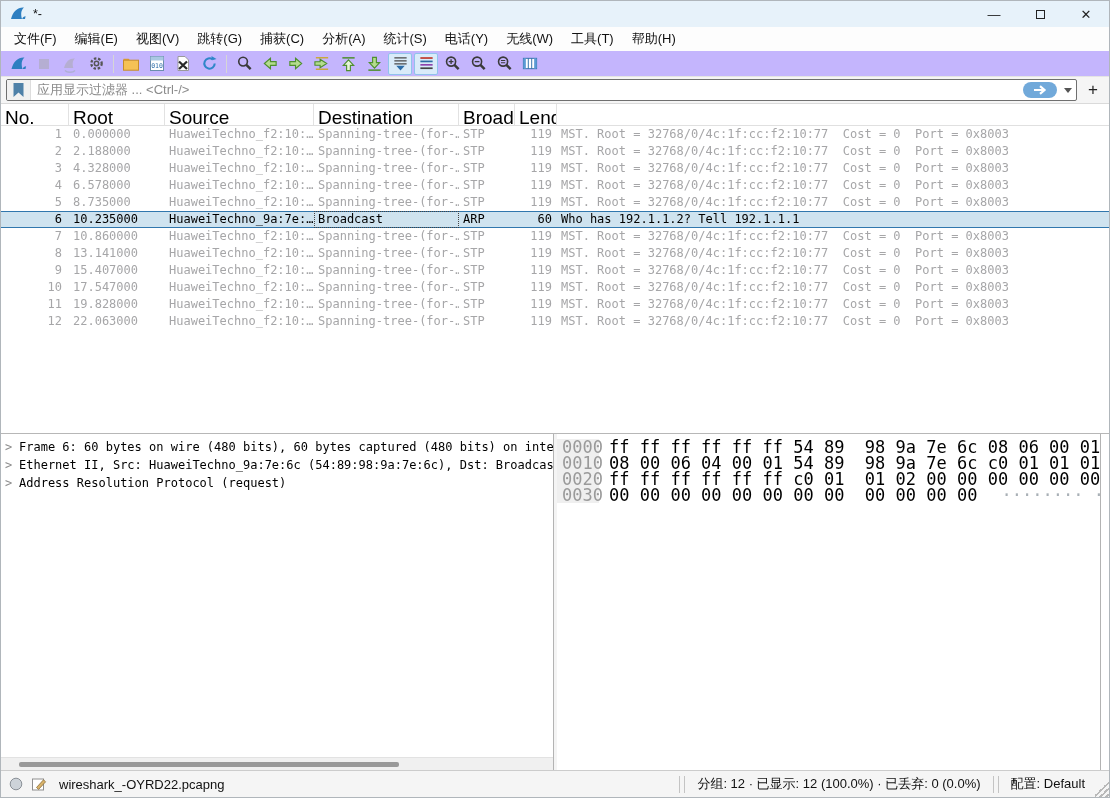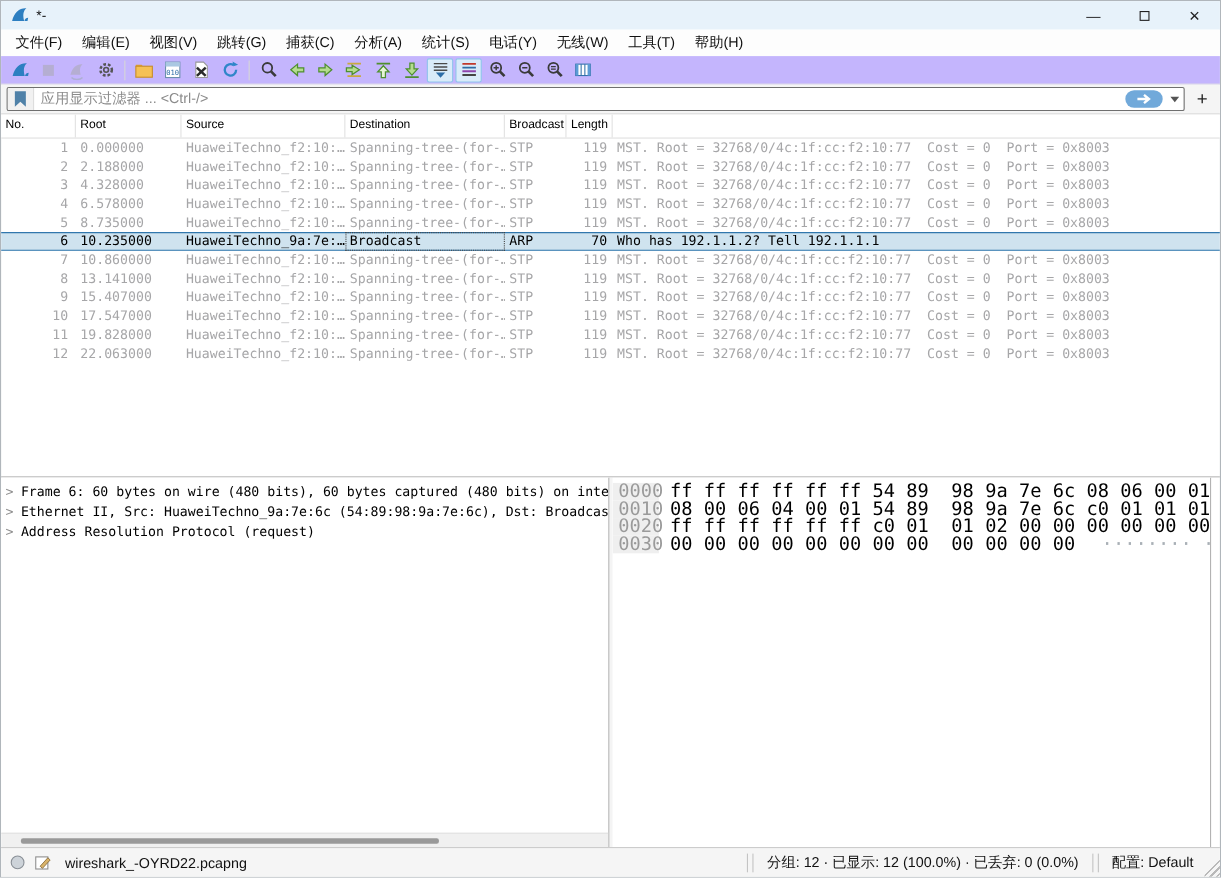--- a/index.html
+++ b/index.html
@@ -43,21 +43,21 @@
   .fb-caret { width:16px; height:100%; display:flex; align-items:center; justify-content:center; }
   .caret-down { width:0; height:0; border-left:4px solid transparent; border-right:4px solid transparent;
                 border-top:5px solid #555; }
   .fb-add { width:22px; height:22px; display:flex; align-items:center; justify-content:center;
             font-size:17px; color:#222; margin-left:5px; }
 
   
   .plist { height:330px; flex:none; overflow:hidden; border-bottom:1px solid #b7b7b7;
            font-family:"DejaVu Sans Mono", monospace; font-size:12px; }
   .plhead { display:flex; height:22px; border-bottom:1px solid #e0e0e0; background:#fff;
-            font-family:"Liberation Sans", sans-serif; font-size:11px; color:#000; }
+            font-family:"Liberation Sans", sans-serif; font-size:19px; color:#000; }
   .hcell { border-right:1px solid #e2e2e2; padding:3px 0 0 4px; overflow:hidden; white-space:nowrap; }
   .pl-row { display:flex; height:17px; line-height:17px; color:#a6a6a8; white-space:pre; }
   .pl-row.selected { color:#000; background:#cfe3ef;
                      box-shadow: inset 0 1px 0 #3177ad, inset 0 -1px 0 #3177ad; }
   .plc { overflow:hidden; white-space:pre; padding-left:4px; }
   .c0 { width:68px; text-align:right; padding-right:7px; padding-left:0; }
   .c1 { width:96px; }
   .c2 { width:149px; }
   .c3 { width:145px; }
   .c4 { width:56px; }
@@ -332,21 +332,21 @@
         <div class="hcell c3" style="text-align: left; padding-left: 4px; padding-right: 0px;">Destination</div>
         <div class="hcell c4" style="text-align: left; padding-left: 4px; padding-right: 0px;">Broadcast</div>
         <div class="hcell c5" style="text-align: left; padding-left: 4px; padding-right: 0px;">Length</div>
       </div>
     <div id="plbody">
         <div class="pl-row"><span class="plc c0">1</span><span class="plc c1">0.000000</span><span class="plc c2">HuaweiTechno_f2:10:…</span><span class="plc c3">Spanning-tree-(for-…</span><span class="plc c4">STP</span><span class="plc c5">119</span><span class="plc c6">MST. Root = 32768/0/4c:1f:cc:f2:10:77  Cost = 0  Port = 0x8003</span></div>
         <div class="pl-row"><span class="plc c0">2</span><span class="plc c1">2.188000</span><span class="plc c2">HuaweiTechno_f2:10:…</span><span class="plc c3">Spanning-tree-(for-…</span><span class="plc c4">STP</span><span class="plc c5">119</span><span class="plc c6">MST. Root = 32768/0/4c:1f:cc:f2:10:77  Cost = 0  Port = 0x8003</span></div>
         <div class="pl-row"><span class="plc c0">3</span><span class="plc c1">4.328000</span><span class="plc c2">HuaweiTechno_f2:10:…</span><span class="plc c3">Spanning-tree-(for-…</span><span class="plc c4">STP</span><span class="plc c5">119</span><span class="plc c6">MST. Root = 32768/0/4c:1f:cc:f2:10:77  Cost = 0  Port = 0x8003</span></div>
         <div class="pl-row"><span class="plc c0">4</span><span class="plc c1">6.578000</span><span class="plc c2">HuaweiTechno_f2:10:…</span><span class="plc c3">Spanning-tree-(for-…</span><span class="plc c4">STP</span><span class="plc c5">119</span><span class="plc c6">MST. Root = 32768/0/4c:1f:cc:f2:10:77  Cost = 0  Port = 0x8003</span></div>
         <div class="pl-row"><span class="plc c0">5</span><span class="plc c1">8.735000</span><span class="plc c2">HuaweiTechno_f2:10:…</span><span class="plc c3">Spanning-tree-(for-…</span><span class="plc c4">STP</span><span class="plc c5">119</span><span class="plc c6">MST. Root = 32768/0/4c:1f:cc:f2:10:77  Cost = 0  Port = 0x8003</span></div>
-        <div class="pl-row selected"><span class="plc c0">6</span><span class="plc c1">10.235000</span><span class="plc c2">HuaweiTechno_9a:7e:…</span><span class="plc c3">Broadcast</span><span class="plc c4">ARP</span><span class="plc c5">70</span><span class="plc c6">Who has 192.1.1.2? Tell 192.1.1.1</span></div>
+        <div class="pl-row selected"><span class="plc c0">6</span><span class="plc c1">10.235000</span><span class="plc c2">HuaweiTechno_9a:7e:…</span><span class="plc c3">Broadcast</span><span class="plc c4">ARP</span><span class="plc c5">60</span><span class="plc c6">Who has 192.1.1.2? Tell 192.1.1.1</span></div>
         <div class="pl-row"><span class="plc c0">7</span><span class="plc c1">10.860000</span><span class="plc c2">HuaweiTechno_f2:10:…</span><span class="plc c3">Spanning-tree-(for-…</span><span class="plc c4">STP</span><span class="plc c5">119</span><span class="plc c6">MST. Root = 32768/0/4c:1f:cc:f2:10:77  Cost = 0  Port = 0x8003</span></div>
         <div class="pl-row"><span class="plc c0">8</span><span class="plc c1">13.141000</span><span class="plc c2">HuaweiTechno_f2:10:…</span><span class="plc c3">Spanning-tree-(for-…</span><span class="plc c4">STP</span><span class="plc c5">119</span><span class="plc c6">MST. Root = 32768/0/4c:1f:cc:f2:10:77  Cost = 0  Port = 0x8003</span></div>
         <div class="pl-row"><span class="plc c0">9</span><span class="plc c1">15.407000</span><span class="plc c2">HuaweiTechno_f2:10:…</span><span class="plc c3">Spanning-tree-(for-…</span><span class="plc c4">STP</span><span class="plc c5">119</span><span class="plc c6">MST. Root = 32768/0/4c:1f:cc:f2:10:77  Cost = 0  Port = 0x8003</span></div>
         <div class="pl-row"><span class="plc c0">10</span><span class="plc c1">17.547000</span><span class="plc c2">HuaweiTechno_f2:10:…</span><span class="plc c3">Spanning-tree-(for-…</span><span class="plc c4">STP</span><span class="plc c5">119</span><span class="plc c6">MST. Root = 32768/0/4c:1f:cc:f2:10:77  Cost = 0  Port = 0x8003</span></div>
         <div class="pl-row"><span class="plc c0">11</span><span class="plc c1">19.828000</span><span class="plc c2">HuaweiTechno_f2:10:…</span><span class="plc c3">Spanning-tree-(for-…</span><span class="plc c4">STP</span><span class="plc c5">119</span><span class="plc c6">MST. Root = 32768/0/4c:1f:cc:f2:10:77  Cost = 0  Port = 0x8003</span></div>
         <div class="pl-row"><span class="plc c0">12</span><span class="plc c1">22.063000</span><span class="plc c2">HuaweiTechno_f2:10:…</span><span class="plc c3">Spanning-tree-(for-…</span><span class="plc c4">STP</span><span class="plc c5">119</span><span class="plc c6">MST. Root = 32768/0/4c:1f:cc:f2:10:77  Cost = 0  Port = 0x8003</span></div>
       </div>
   </div>
 
   <div class="bottom">

